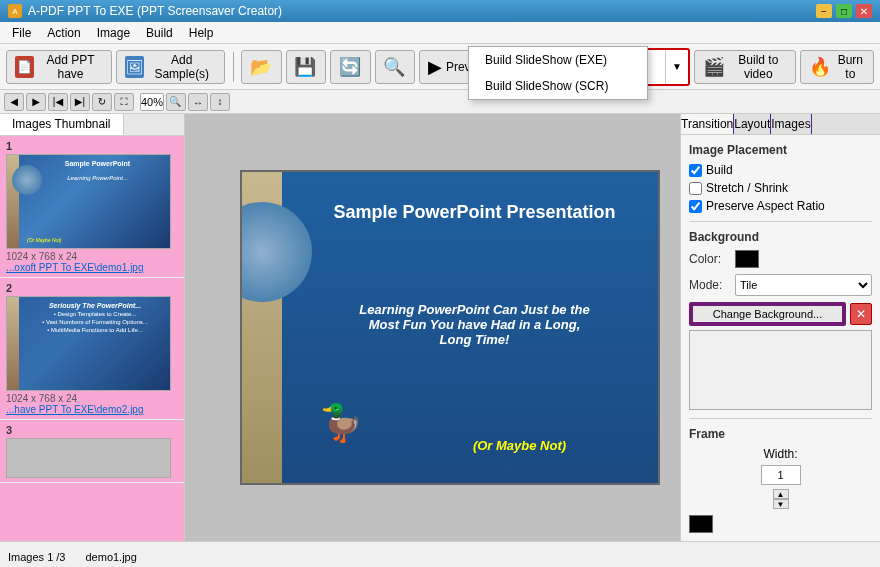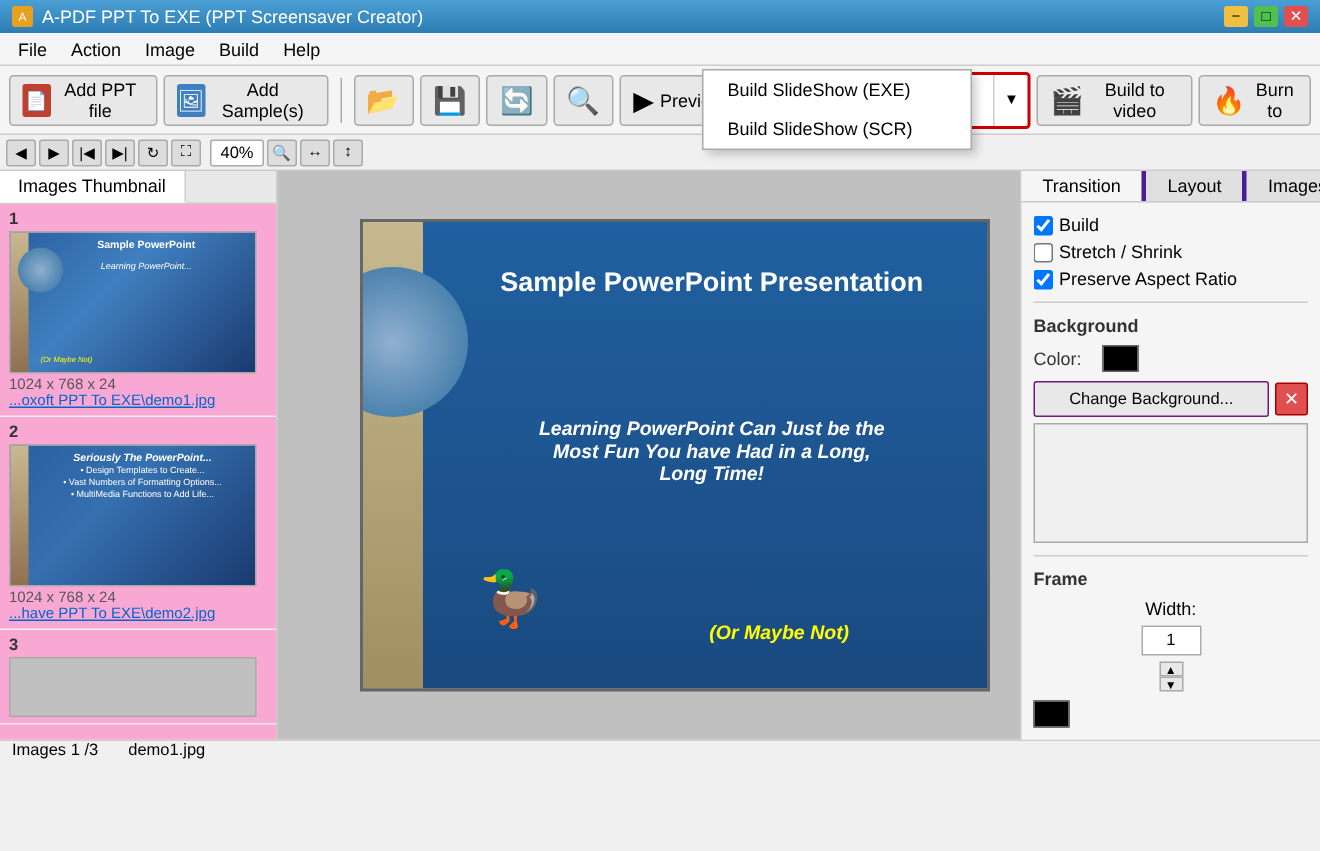--- a/index.html
+++ b/index.html
@@ -165,21 +165,21 @@
       justify-content: center;
       font-size: 10px;
     }
     .zoom-box {
       display: flex;
       align-items: center;
       gap: 2px;
       margin-left: 4px;
     }
     .zoom-input {
-      width: 36px; height: 18px;
+      width: 24px; height: 18px;
       border: 1px solid #aaa;
       border-radius: 2px;
       text-align: center;
       font-size: 11px;
     }
 
     
     .center-panel {
       flex: 1;
       background: #c0c0c0;
@@ -258,24 +258,24 @@
       border-left: 1px solid #ccc;
       display: flex;
       flex-direction: column;
     }
     .right-tabs {
       display: flex;
       background: #e0e0e0;
       border-bottom: 1px solid #ccc;
     }
     .right-tab {
-      padding: 3px 14px;
+      padding: 3px 0;
       cursor: pointer;
       font-size: 12px;
-      border-right: 3px solid #4c1d95;
+      border-right: 1px solid #4c1d95;
     }
     .right-tab.active { background: #f5f5f5; }
 
     .right-content { padding: 8px; flex: 1; overflow-y: auto; }
     .section-title { font-size: 12px; font-weight: bold; margin-bottom: 6px; color: #333; }
     .checkbox-row { display: flex; align-items: center; gap: 4px; margin-bottom: 4px; }
     .checkbox-row input { cursor: pointer; }
     .field-row { display: flex; align-items: center; gap: 6px; margin-bottom: 6px; }
     .field-label { font-size: 12px; color: #333; width: 40px; }
     .color-box { width: 24px; height: 18px; border: 1px solid #666; cursor: pointer; }
@@ -297,21 +297,21 @@
     .change-bg-row {
       display: flex;
       align-items: center;
       gap: 4px;
       margin-bottom: 4px;
     }
     .change-bg-btn {
       flex: 1;
       height: 24px;
       background: #e8e8e8;
-      border: 1px solid #701a75;
+      border: 4px solid #701a75;
       border-radius: 2px;
       cursor: pointer;
       font-size: 11px;
       text-align: center;
     }
     .clear-btn {
       width: 22px; height: 22px;
       background: #e05050;
       border: 1px solid #a00;
       border-radius: 2px;
@@ -346,21 +346,21 @@
       cursor: pointer;
       font-size: 12px;
     }
 
     
     .status-bar {
       background: #f0f0f0;
       border-top: 1px solid #ccc;
       height: 22px;
       display: flex;
-      align-items: flex-start;
+      align-items: flex-end;
       padding: 0 8px;
       gap: 20px;
       font-size: 11px;
     }
 
     .full-layout { width: 880px; height: 567px; overflow: hidden; }
   </style>
 </head>
 <body>
 
@@ -382,21 +382,21 @@
     <span class="menu-item">File</span>
     <span class="menu-item">Action</span>
     <span class="menu-item">Image</span>
     <span class="menu-item">Build</span>
     <span class="menu-item">Help</span>
   </div>
 
   <div class="toolbar">
     <button class="toolbar-btn">
       <div class="toolbar-icon" style="background:#c04030; color:white; font-size:12px;">📄</div>
-      <span>Add PPT file</span>
+      <span>Add PPT have</span>
     </button>
     <button class="toolbar-btn">
       <div class="toolbar-icon" style="background:#4080c0; color:white;">🖼</div>
       <span>Add Sample(s)</span>
     </button>
     <div class="toolbar-sep"></div>
     <button class="toolbar-btn">
       <span style="font-size:18px;">📂</span>
     </button>
     <button class="toolbar-btn">
@@ -512,39 +512,49 @@
 
       <div class="right-panel">
         <div class="right-tabs">
           <div class="right-tab active">Transition</div>
           <div class="right-tab">Layout</div>
           <div class="right-tab">Images</div>
         </div>
 
         <div class="right-content">
 
+          <div class="section-title">Image Placement</div>
           <div class="checkbox-row">
             <input type="checkbox" checked="" style="">
             <label>Build</label>
           </div>
           <div class="checkbox-row">
             <input type="checkbox" style="">
             <label>Stretch / Shrink</label>
           </div>
           <div class="checkbox-row">
             <input type="checkbox" checked="" style="">
             <label>Preserve Aspect Ratio</label>
           </div>
 
           <div class="divider"></div>
 
           <div class="section-title">Background</div>
           <div class="field-row">
             <span class="field-label">Color:</span>
             <div class="color-box" style="background:black;"></div>
+          </div>
+          <div class="field-row">
+            <span class="field-label">Mode:</span>
+            <select class="field-select">
+              <option>Tile</option>
+              <option>Stretch</option>
+              <option>Center</option>
+              <option>None</option>
+            </select>
           </div>
           <div class="change-bg-row">
             <button class="change-bg-btn">Change Background...</button>
             <div class="clear-btn">✕</div>
           </div>
           <div class="bg-preview"></div>
 
           <div class="divider"></div>
 
           <div class="frame-section">

